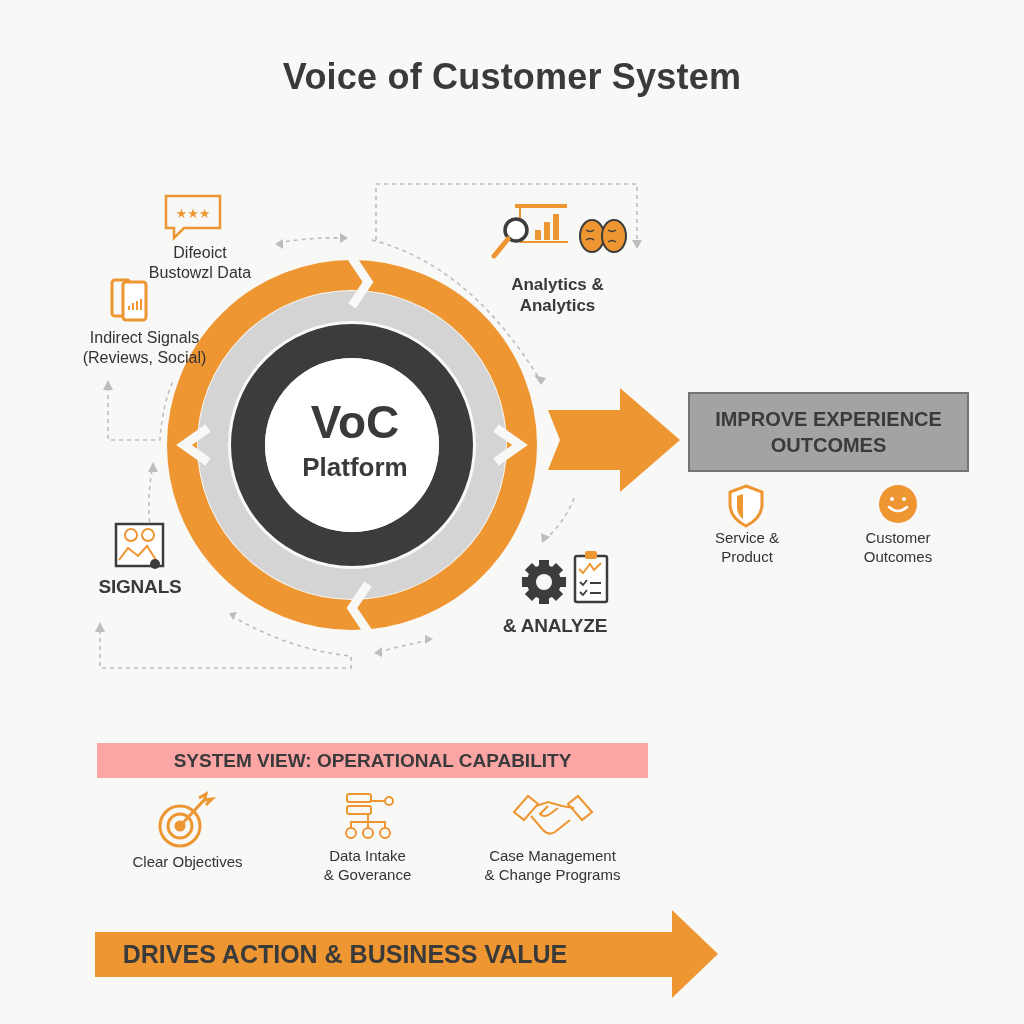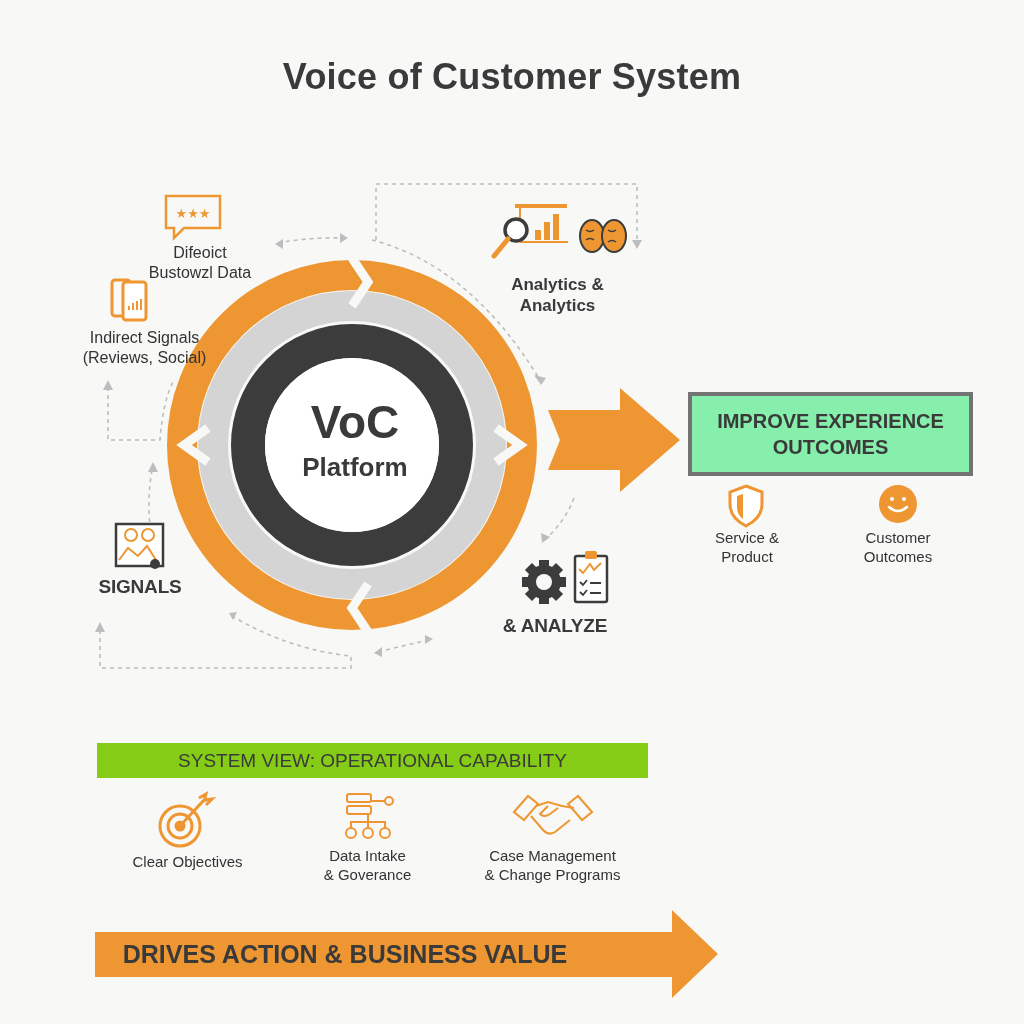--- a/index.html
+++ b/index.html
@@ -2,25 +2,25 @@
 <html><head>
 <meta charset="utf-8">
 <style>
   html, body { margin:0; padding:0; }
   body { width:1024px; height:1024px; background:#f8f8f7; position:relative; overflow:hidden;
          font-family:"Liberation Sans", "DejaVu Sans", sans-serif; color:#333; }
   .abs { position:absolute; }
   .title { left:0; width:1024px; top:56px; text-align:center; font-size:36px; font-weight:bold; color:#3a3a3a; letter-spacing:0.2px; }
   .lbl { text-align:center; font-size:16px; color:#333; line-height:20px; }
   .step { font-size:19px; font-weight:bold; color:#3a3a3a; text-align:center; line-height:24px; letter-spacing:-0.2px; }
-  .outbox { left:688px; top:392px; width:277px; height:76px; border:4px solid #737373; background:#86efac;
+  .outbox { left:688px; top:392px; width:277px; height:76px; border:2px solid #737373; background:#a3a3a3;
             display:flex; flex-direction:column; align-items:center; justify-content:center; }
   .outbox span { font-size:20px; font-weight:bold; color:#3a3a3a; line-height:26px; }
-  .sysbar { left:97px; top:743px; width:551px; height:35px; background:#84cc16; display:flex; align-items:center; justify-content:center;
-            font-size:19px; font-weight:normal; color:#3a3a3a; }
+  .sysbar { left:97px; top:743px; width:551px; height:35px; background:#fca5a5; display:flex; align-items:center; justify-content:center;
+            font-size:19px; font-weight:bold; color:#3a3a3a; }
   .bottom-text { left:95px; top:932px; width:600px; height:45px; display:flex; align-items:center; justify-content:center;
                  font-size:25px; font-weight:bold; color:#3a3a3a; padding-right:100px; box-sizing:border-box; }
   svg { position:absolute; left:0; top:0; }
   .ctr1 { left:250px; top:395px; width:210px; text-align:center; font-size:46px; font-weight:bold; color:#3a3a3a; }
   .ctr2 { left:250px; top:452px; width:210px; text-align:center; font-size:26px; font-weight:bold; color:#3a3a3a; }
 </style>
 </head>
 <body>
 
 <svg width="1024" height="1024" viewBox="0 0 1024 1024">

